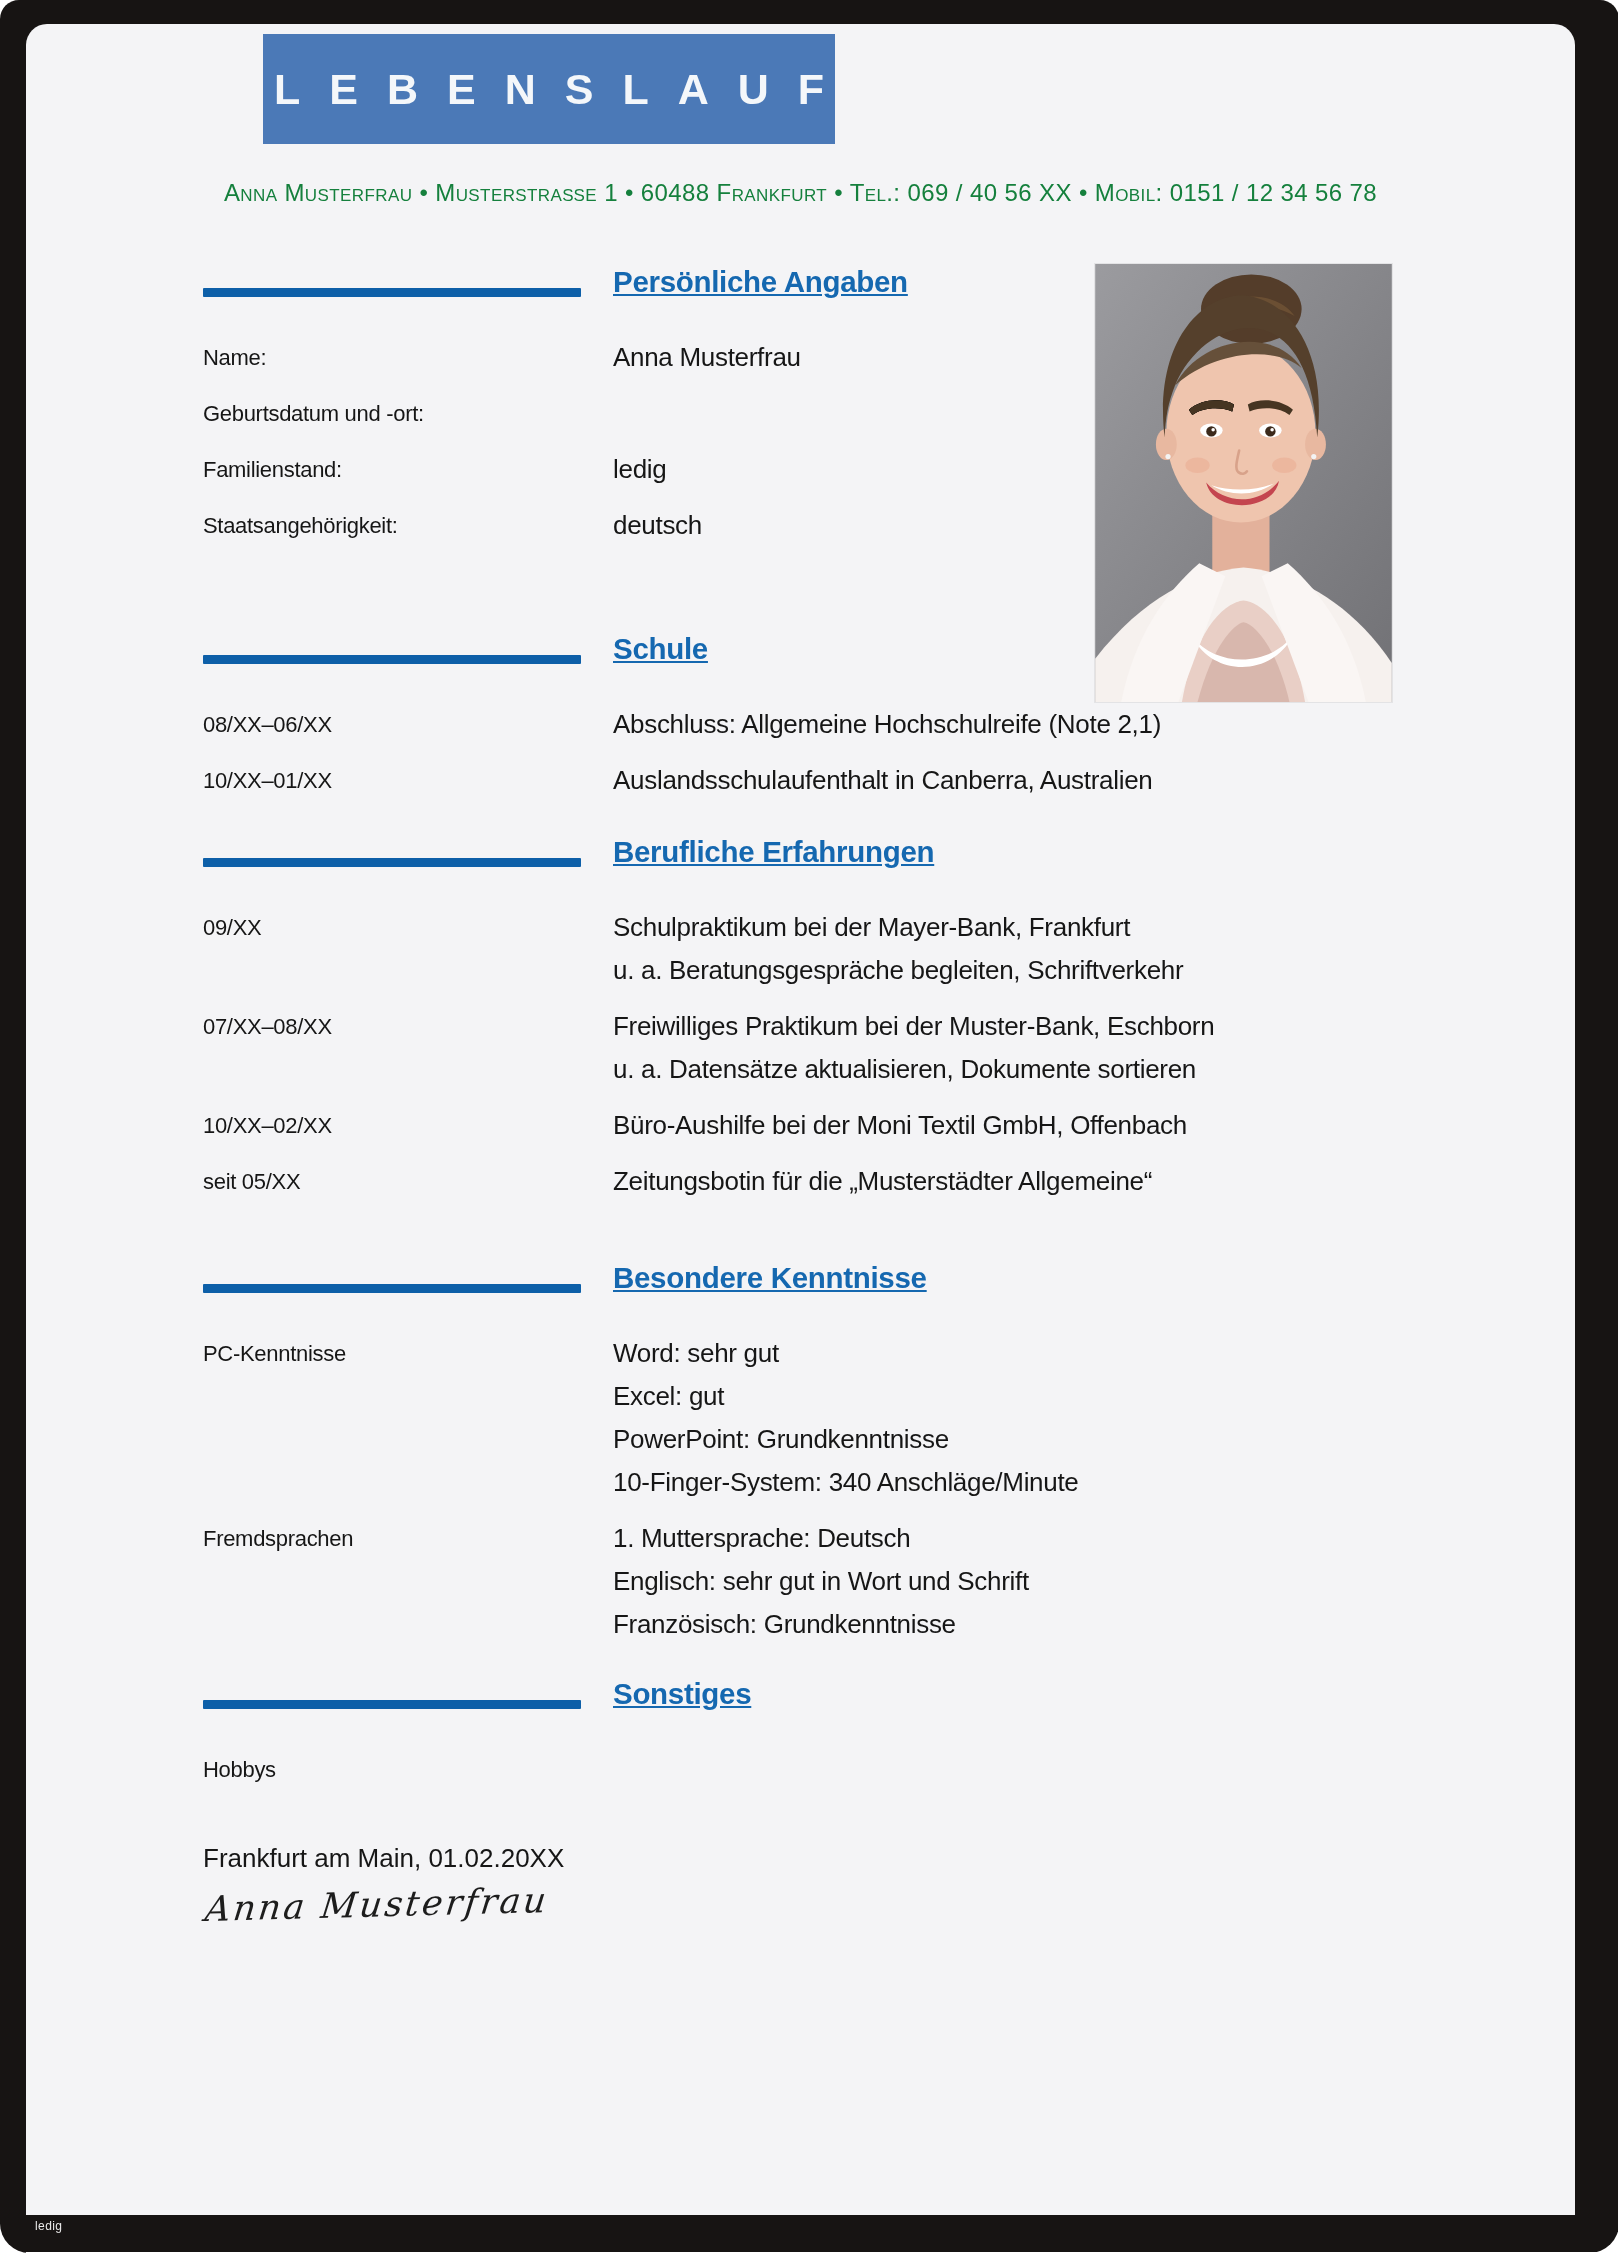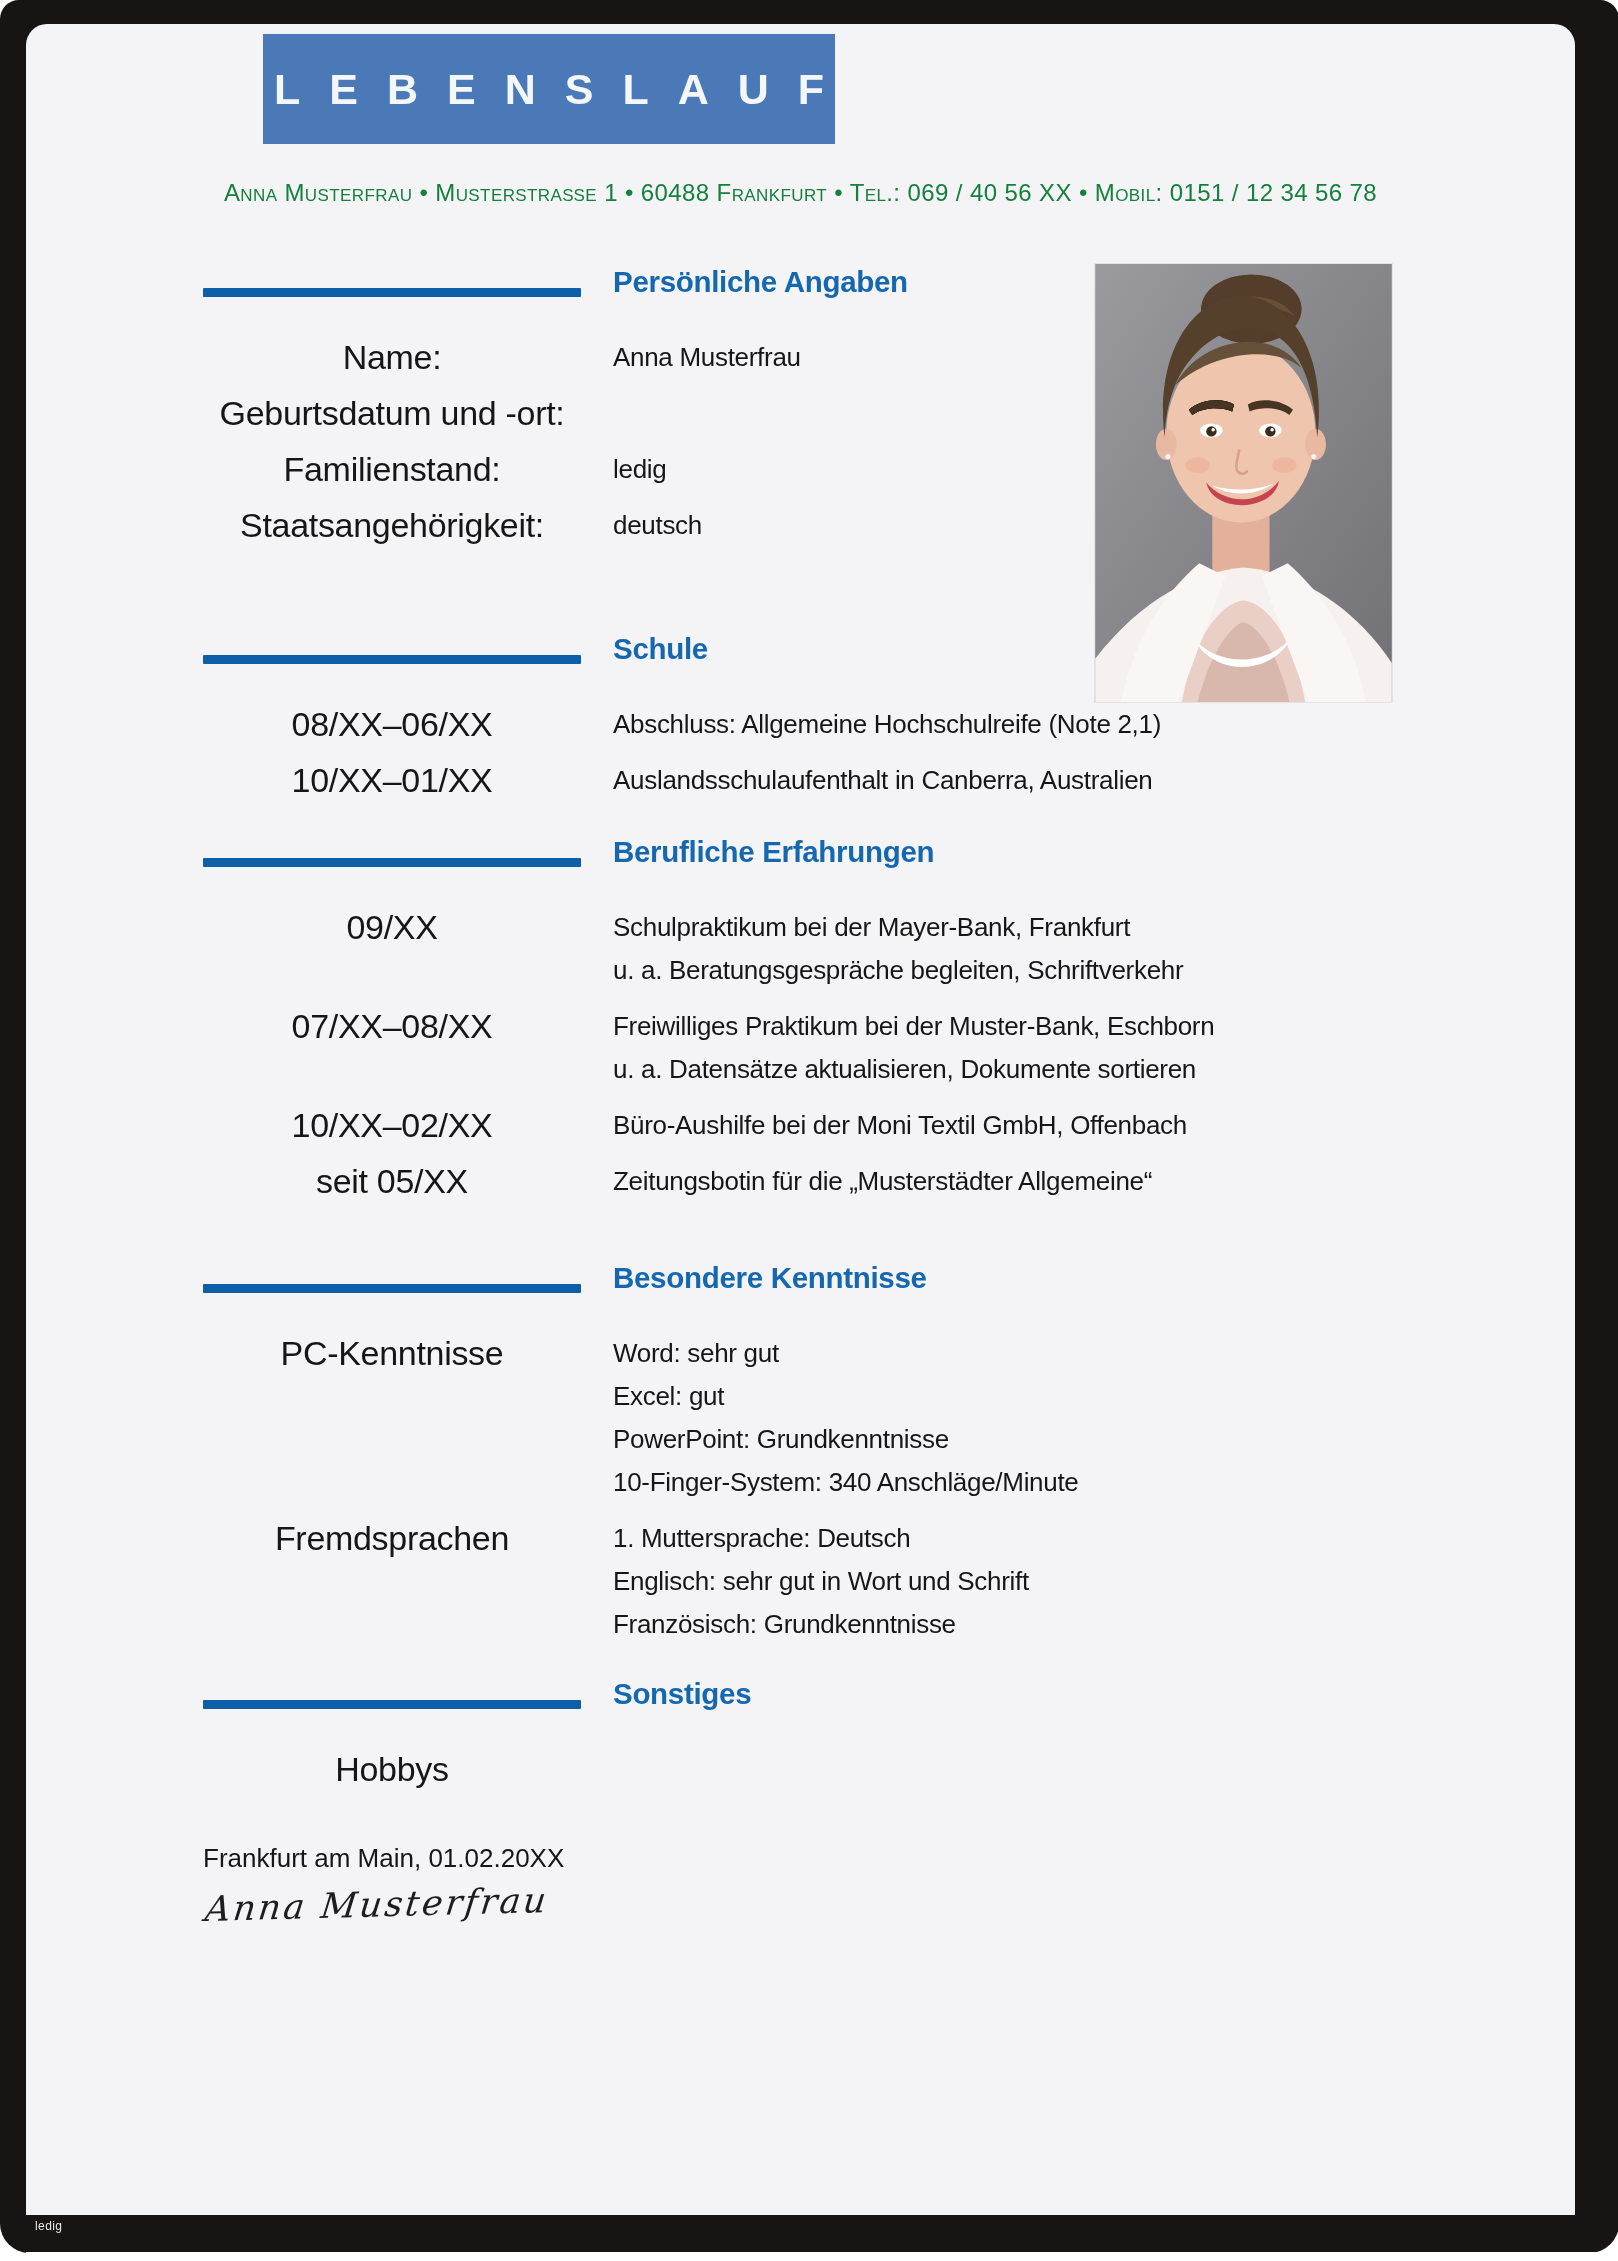--- a/index.html
+++ b/index.html
@@ -34,24 +34,24 @@
   }
   .contact{
     margin-top:35px;text-align:center;font-size:24px;letter-spacing:0.4px;
     font-variant:small-caps;color:#15803d;white-space:nowrap;
   }
   .content{margin-left:177px;margin-right:52px;letter-spacing:-0.3px;}
   .head-row,.row{display:grid;grid-template-columns:378px 1fr;column-gap:32px;}
   .head-row{margin-bottom:35px;}
   .rule{grid-column:1;align-self:end;height:8.7px;width:378px;background:#0d5fa8;margin-bottom:4.3px;border-radius:0.9px;}
   .head-row h2{
-    grid-column:2;margin:0;color:#1568b0;font-size:29.5px;line-height:38px;font-weight:bold;letter-spacing:-0.3px;
+    grid-column:2;margin:0;color:#1568b0;font-size:29.5px;line-height:38px;font-weight:bold;letter-spacing:-0.3px;text-decoration:underline;
   }
   .row{margin-bottom:13px;}
-  .row .label{grid-column:1;text-align:center;font-size:34px;line-height:43px;color:#161616;}
+  .row .label{grid-column:1;text-align:left;font-size:22px;line-height:43px;color:#161616;}
   .row .value{grid-column:2;font-size:26px;line-height:43px;color:#161616;}
   .sec-personal{margin-top:56px;}
   .sec-schule{margin-top:83px;}
   .sec-beruf{margin-top:31px;}
   .sec-kenntnisse{margin-top:56px;}
   .sec-sonstiges{margin-top:29px;}
   .closing{margin-top:46px;margin-left:177px;}
   .place-date{font-size:26px;line-height:43px;color:#161616;}
   .signature{
     margin-top:8.7px;font-family:"DejaVu Serif","Liberation Serif",serif;font-style:italic;

